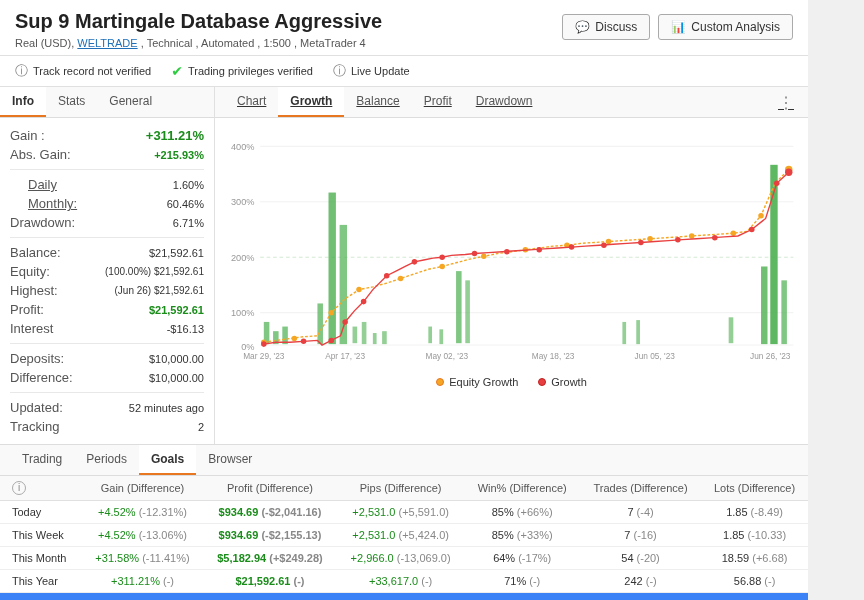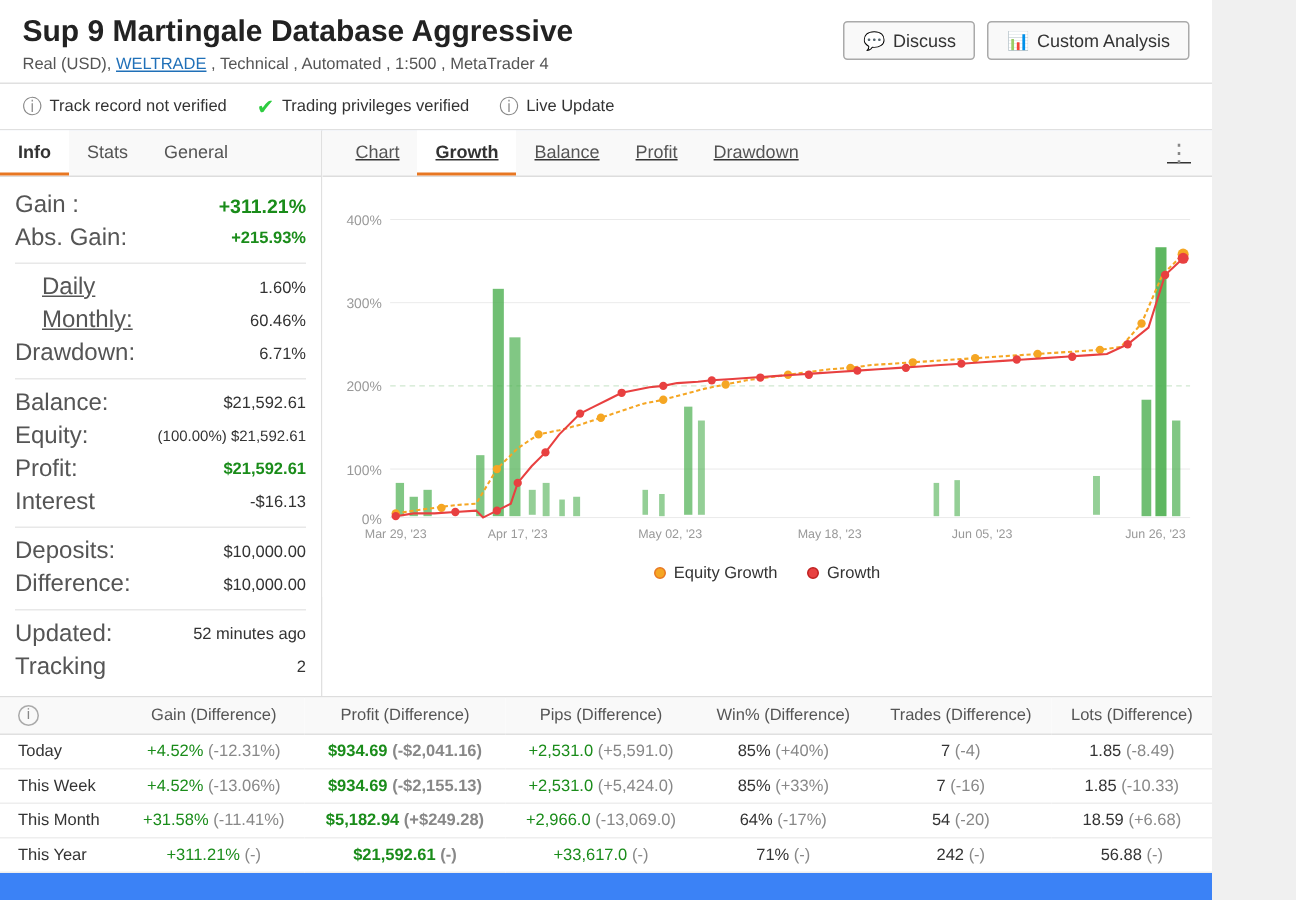--- a/index.html
+++ b/index.html
@@ -24,21 +24,21 @@
     .main-content { display: flex; background: #f5f5f5; }
     
     
     .left-panel { width: 215px; min-width: 215px; background: #fff; border-right: 1px solid #e0e0e0; }
     .tabs-row { display: flex; border-bottom: 1px solid #ddd; background: #f9f9f9; }
     .tab { padding: 7px 12px; font-size: 12px; cursor: pointer; color: #555; border-bottom: 2px solid transparent; }
     .tab.active { color: #333; font-weight: bold; border-bottom: 2px solid #e87722; background: #fff; }
     
     .stats-section { padding: 8px 10px; }
     .stat-row { display: flex; justify-content: space-between; align-items: center; padding: 2px 0; }
-    .stat-label { color: #555; font-size: 16px; }
+    .stat-label { color: #555; font-size: 13px; }
     .stat-label.underline { text-decoration: underline; cursor: pointer; padding-left: 18px; }
     .stat-value { font-size: 11px; color: #333; text-align: right; }
     .stat-value.green { color: #1a8c1a; font-weight: bold; font-size: 13px; }
     .stat-value.green-sm { color: #1a8c1a; font-weight: bold; margin-left: 32px; }
     .divider { border: none; border-top: 1px solid #e8e8e8; margin: 5px 0; }
     
     
     .right-panel { flex: 1; background: #fff; }
     .chart-tabs-row { display: flex; align-items: center; justify-content: space-between; border-bottom: 1px solid #ddd; background: #f9f9f9; padding: 0 10px; text-decoration: underline; }
     .chart-tabs { display: flex; }
@@ -143,20 +143,24 @@
           <span class="stat-value">6.71%</span>
         </div>
         <hr class="divider">
         <div class="stat-row">
           <span class="stat-label">Balance:</span>
           <span class="stat-value">$21,592.61</span>
         </div>
         <div class="stat-row">
           <span class="stat-label">Equity:</span>
           <span class="stat-value" style="font-size:10px;">(100.00%) $21,592.61</span>
+        </div>
+        <div class="stat-row">
+          <span class="stat-label">Highest:</span>
+          <span class="stat-value" style="font-size:10px;">(Jun 26) $21,592.61</span>
         </div>
         <div class="stat-row">
           <span class="stat-label">Profit:</span>
           <span class="stat-value green-sm">$21,592.61</span>
         </div>
         <div class="stat-row">
           <span class="stat-label">Interest</span>
           <span class="stat-value">-$16.13</span>
         </div>
         <hr class="divider">
@@ -288,40 +292,46 @@
           <div class="legend-item">
             <div class="legend-dot-red"></div>
             <span>Growth</span>
           </div>
         </div>
       </div>
     </div>
   </div>
 
   <div class="bottom-section">
+    <div class="trading-tabs-row">
+      <div class="trading-tab">Trading</div>
+      <div class="trading-tab">Periods</div>
+      <div class="trading-tab active">Goals</div>
+      <div class="trading-tab">Browser</div>
+    </div>
 
     <table class="trading-table">
       <thead>
         <tr>
           <th><span class="info-icon-th">i</span></th>
           <th>Gain (Difference)</th>
           <th>Profit (Difference)</th>
           <th>Pips (Difference)</th>
           <th>Win% (Difference)</th>
           <th>Trades (Difference)</th>
           <th>Lots (Difference)</th>
         </tr>
       </thead>
       <tbody>
         <tr>
           <td>Today</td>
           <td class="green">+4.52% <span class="gray">(-12.31%)</span></td>
           <td class="green-profit">$934.69 <span class="gray">(-$2,041.16)</span></td>
           <td class="green">+2,531.0 <span class="gray">(+5,591.0)</span></td>
-          <td>85% <span class="gray">(+40%)</span></td>
+          <td>85% <span class="gray">(+66%)</span></td>
           <td>7 <span class="gray">(-4)</span></td>
           <td>1.85 <span class="gray">(-8.49)</span></td>
         </tr>
         <tr>
           <td>This Week</td>
           <td class="green">+4.52% <span class="gray">(-13.06%)</span></td>
           <td class="green-profit">$934.69 <span class="gray">(-$2,155.13)</span></td>
           <td class="green">+2,531.0 <span class="gray">(+5,424.0)</span></td>
           <td>85% <span class="gray">(+33%)</span></td>
           <td>7 <span class="gray">(-16)</span></td>

